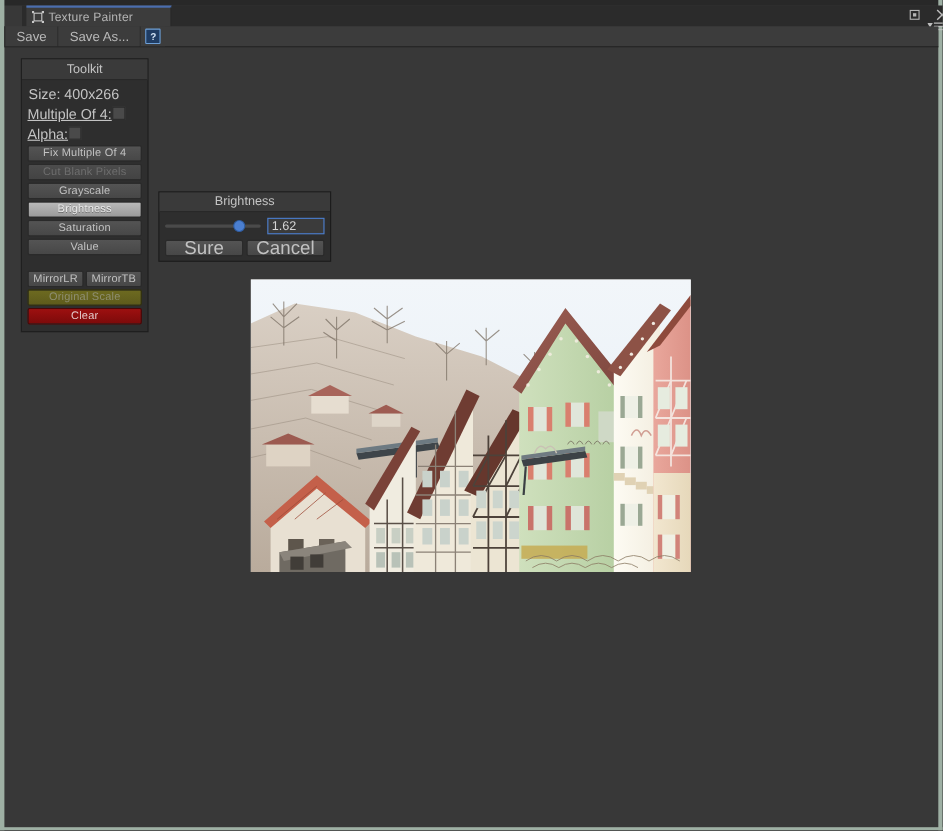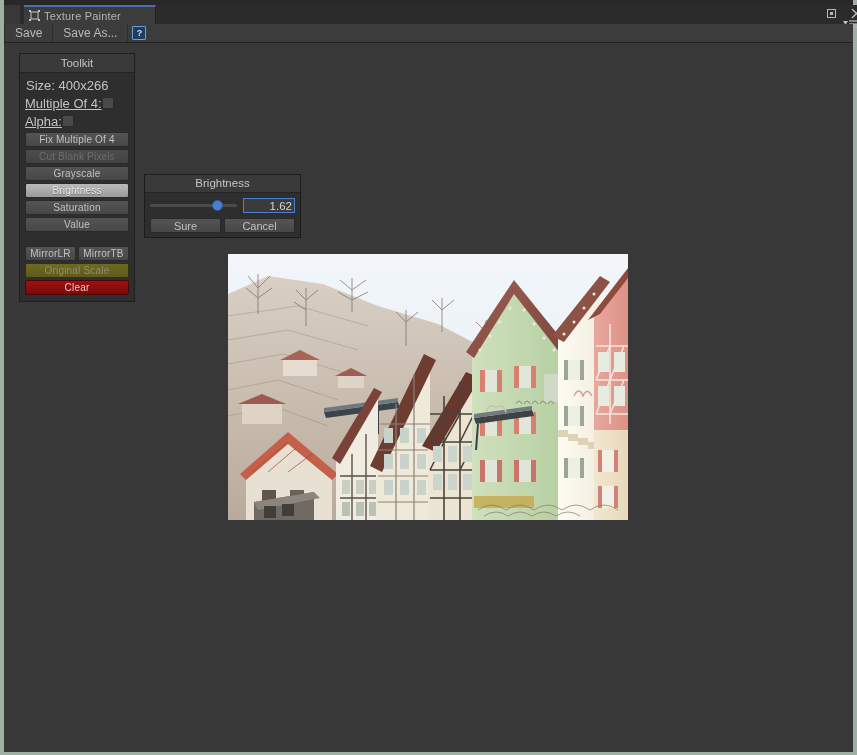--- a/index.html
+++ b/index.html
@@ -300,33 +300,32 @@
     width: 52px;
     height: 15px;
     line-height: 14px;
     background: #3b3b3b;
     border: 1px solid #4b7fd1;
     box-sizing: border-box;
     color: #d6d6d6;
     font-size: 11.5px;
     padding-left: 3px;
     font-family: "Liberation Sans", sans-serif;
-    text-align: right;
   }
   .dialog-buttons {
     display: flex;
     gap: 3px;
     margin-top: 4px;
   }
   .dlg-btn {
     flex: 1 1 50%;
     height: 15px;
     line-height: 14px;
     text-align: center;
-    font-size: 11px;
+    font-size: 17px;
     color: #c2c2c2;
     background: linear-gradient(#545454, #474747);
     border: 1px solid #2a2a2a;
     border-radius: 2px;
     box-sizing: border-box;
   }
 
   
   .preview {
     position: absolute;

